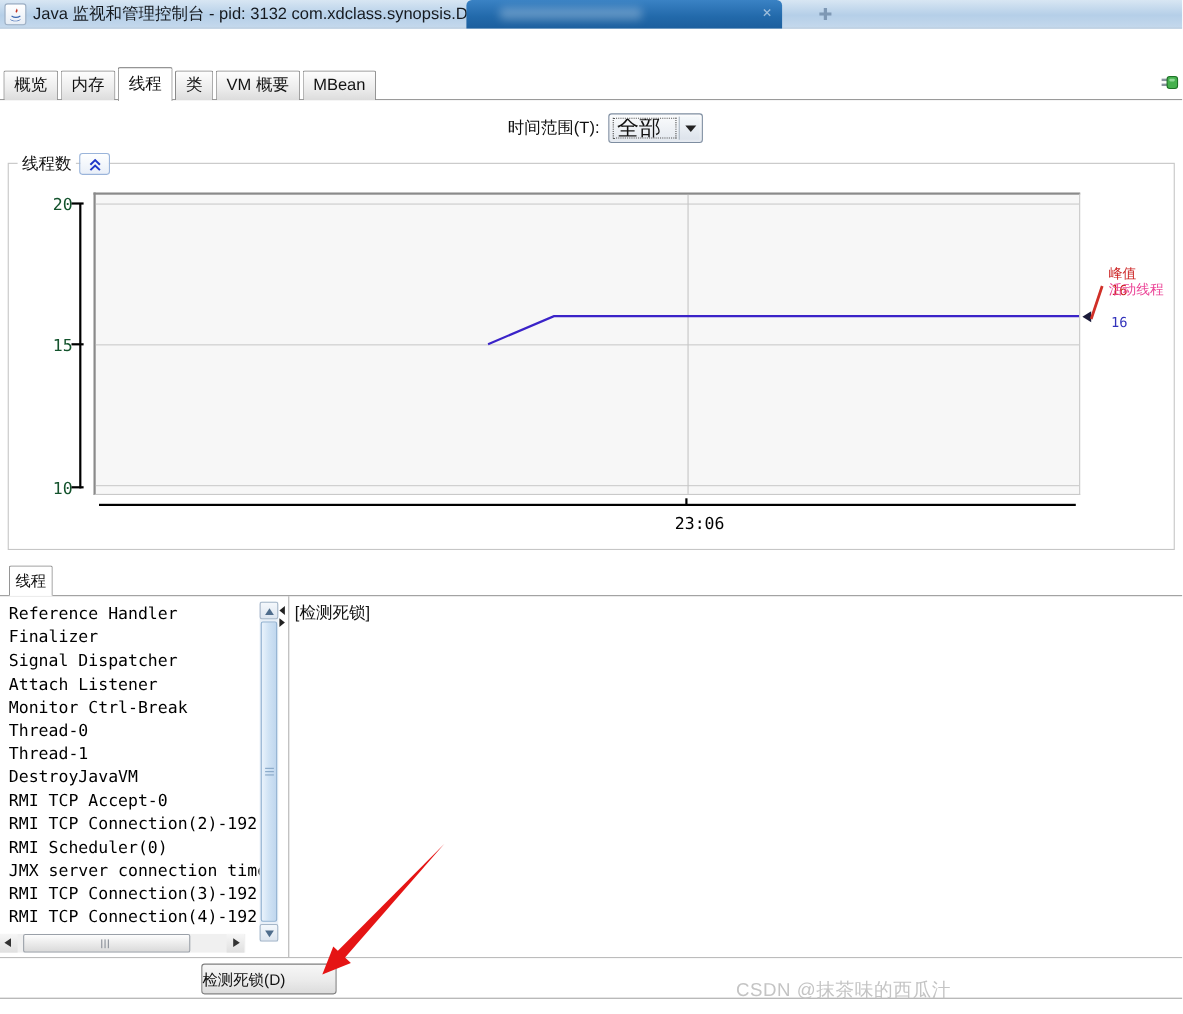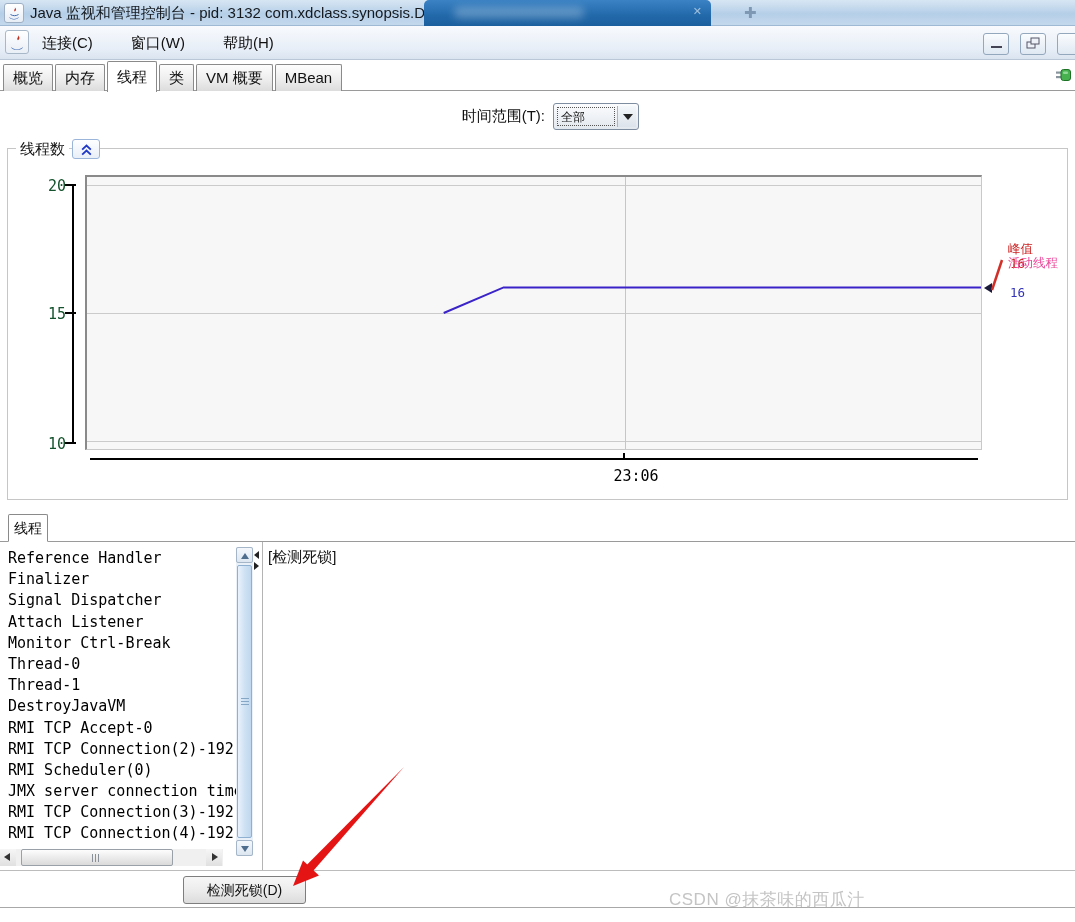--- a/index.html
+++ b/index.html
@@ -48,21 +48,21 @@
   .tab.selected { height:31px; line-height:30px; background:#fff; z-index:3; margin-bottom:-1px; }
   .green-plug { position:absolute; right:3px; top:8px; width:18px; height:14px; }
 
   
   .time-label { position:absolute; left:350px; top:107px; width:195px; text-align:right;
     font-size:15px; color:#111; }
   .combo { position:absolute; left:553px; top:103px; width:86px; height:27px;
     border:1px solid #7e8da0; border-radius:3px;
     background:linear-gradient(180deg,#fbfcfd,#e3e8ef); }
   .combo-value { position:absolute; left:3px; top:3px; width:58px; height:19px;
-    border:1px dotted #555; font-size:12px; line-height:18px; padding-left:3px; color:#111;
+    border:1px dotted #555; font-size:20px; line-height:18px; padding-left:3px; color:#111;
     white-space:nowrap; overflow:hidden; }
   .combo-arrow { position:absolute; right:2px; top:2px; width:19px; height:21px;
     border-left:1px solid #aab6c2; background:linear-gradient(180deg,#f4f8fb,#dde3eb); }
   .combo-arrow .tri { position:absolute; left:5px; top:8px; width:0; height:0;
     border-left:5px solid transparent; border-right:5px solid transparent; border-top:6px solid #222; }
 
   
   .groupbox { position:absolute; left:7px; top:148px; width:1061px; height:352px;
     border:1px solid #c6c6c6; }
   .group-title { position:absolute; left:16px; top:140px; background:#fff; padding:0 4px;
@@ -144,21 +144,21 @@
 
   
   .filter-topline { position:absolute; left:0; top:870px; width:1075px; height:1px; background:#bcbcbc; }
   .filter-input { position:absolute; left:8px; top:876px; width:160px; height:28px;
     border:1px solid #8a9aa8; background:#fff; padding-left:5px;
     font-family:"DejaVu Sans Mono","Liberation Mono",monospace; font-size:15px; color:#333; }
   .filter-input::placeholder { color:#9a9a9a; }
   .deadlock-btn { position:absolute; left:183px; top:876px; width:123px; height:28px;
     border:1px solid #7e7e7e; border-radius:3px;
     background:linear-gradient(180deg,#f7f7f7 0%,#ebebeb 55%,#dcdcdc 100%);
-    font-size:14px; color:#111; text-align:center; line-height:26px;
+    font-size:14px; color:#111; line-height:26px;
     font-family:"Liberation Sans","DejaVu Sans",sans-serif; }
   .bottomline { position:absolute; left:0; top:907px; width:1075px; height:1px; background:#a8a8a8; }
 
   .annotation-arrow { position:absolute; left:283px; top:762px; }
 
   .watermark { position:absolute; right:6px; top:888px; width:400px; text-align:left;
     font-size:17px; color:#c4c4c4; letter-spacing:.5px; }
 </style>
 </head>
 <body>
@@ -179,46 +179,20 @@
       <div class="ghost-x">✕</div>
     </div>
     <div class="ghost-plus">✚</div>
     <div class="winbtns">
       
       
       
     </div>
   </div>
 
-  <div class="menubar">
-    <div class="menu-java">
-      <svg width="22" height="22" viewBox="0 0 18 18">
-        <path d="M4 13c3 2.5 7 2.5 10 0-1 3.2-9 3.2-10 0z" fill="#3a66b0"></path>
-        <path d="M9.5 3c1.8 1.6-1.5 2.6.3 4.6 2.5-2 .5-3.6-.3-4.6z" fill="#c03020"></path>
-      </svg>
-    </div>
-    <div class="menu-items">
-
-    <div class="menu-item">连接(C)</div>
-        <div class="menu-item">窗口(W)</div>
-        <div class="menu-item">帮助(H)</div>
-      </div>
-    <div class="iframe-btns">
-      <div class="ifb">
-          <div class="dash"></div>
-        </div>
-      <div class="ifb">
-        <svg width="24" height="20" viewBox="0 0 24 20">
-          <rect x="6" y="8" width="8" height="6" fill="#eef2f8" stroke="#556"></rect>
-          <rect x="10" y="4" width="8" height="6" fill="#eef2f8" stroke="#556"></rect>
-        </svg>
-      </div>
-      <div class="ifb"></div>
-    </div>
-  </div>
 
   <div class="tabrow">
     <div class="tabs">
 
     <div class="tab"><span>概览</span></div>
         <div class="tab"><span>内存</span></div>
         <div class="tab selected"><span>线程</span></div>
         <div class="tab"><span>类</span></div>
         <div class="tab"><span>VM 概要</span></div>
         <div class="tab"><span>MBean</span></div>

